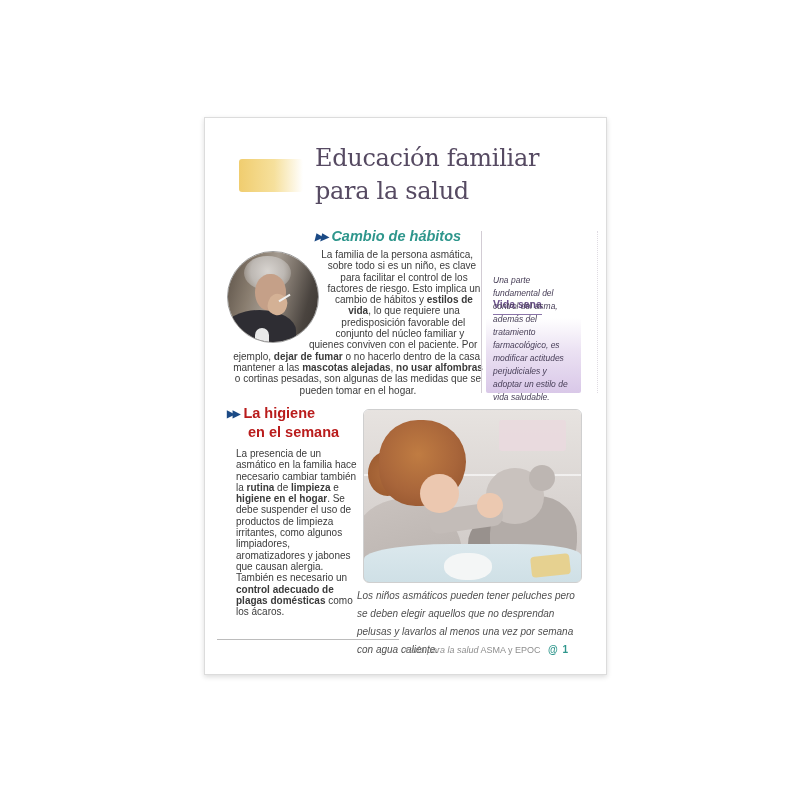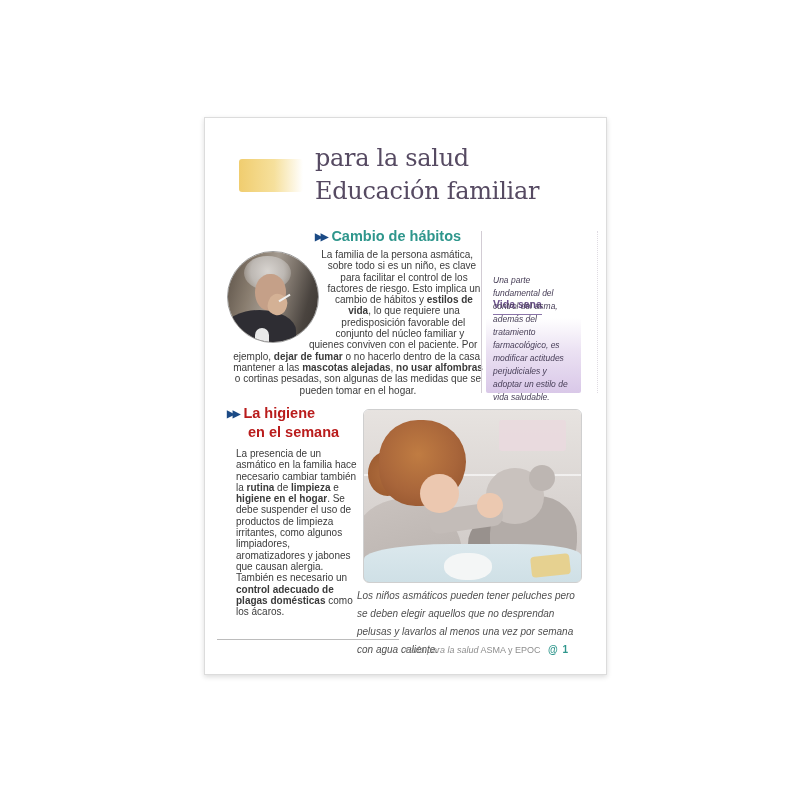--- a/index.html
+++ b/index.html
@@ -89,25 +89,25 @@
 </style>
 </head>
 <body>
 
 <div class="canvas">
   <div class="sheet">
 
     <div class="accent-bar"></div>
 
     <h1 class="title">
+      <span>Educación familiar</span>
       <span>para la salud</span>
-      <span>Educación familiar</span>
     </h1>
 
-    <div class="heading" style="left:110px;top:109px;">
+    <div class="heading" style="left:110px;top:109px;font-style:italic;">
       <span class="arrows">▶▶</span><span class="h-teal">Cambio de hábitos</span>
     </div>
 
     <div class="wrapzone">
       <div class="circle-photo">
         <div class="sp-bg"></div>
         <div class="sp-hair"></div>
         <div class="sp-face"></div>
         <div class="sp-jacket"></div>
         <div class="sp-shirt"></div>

